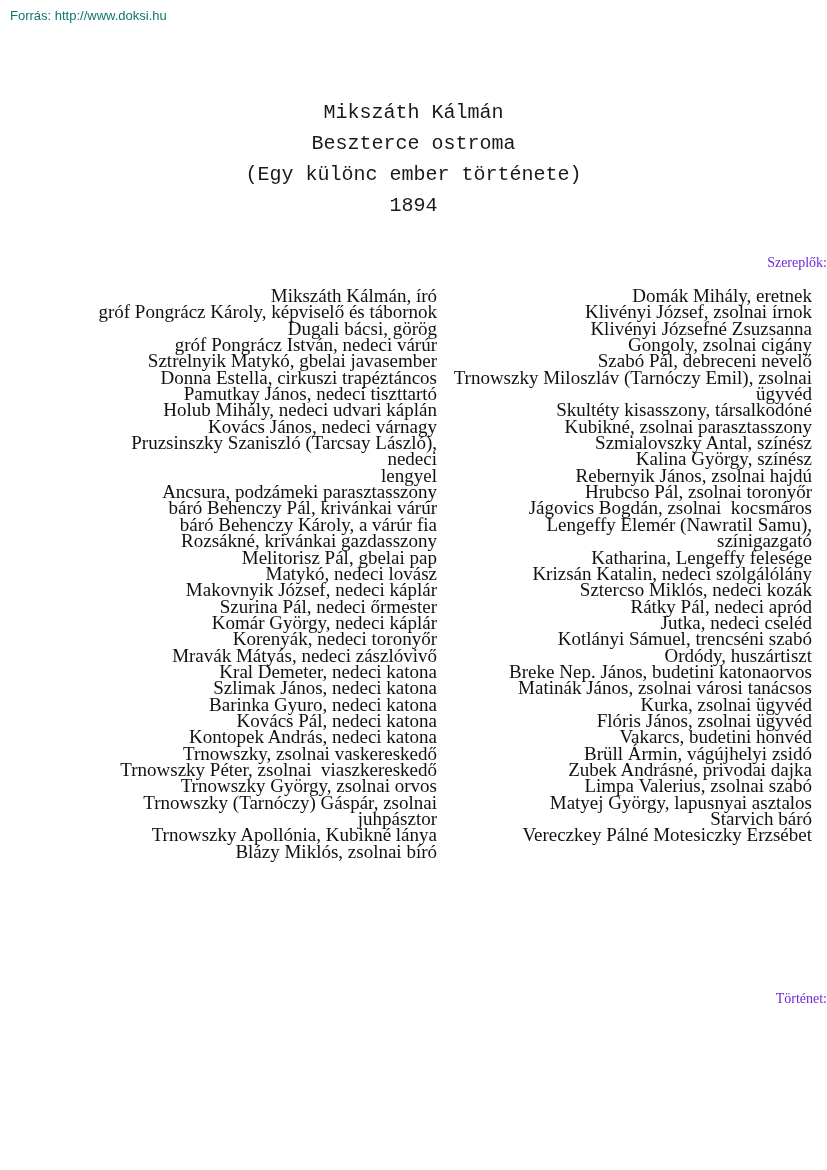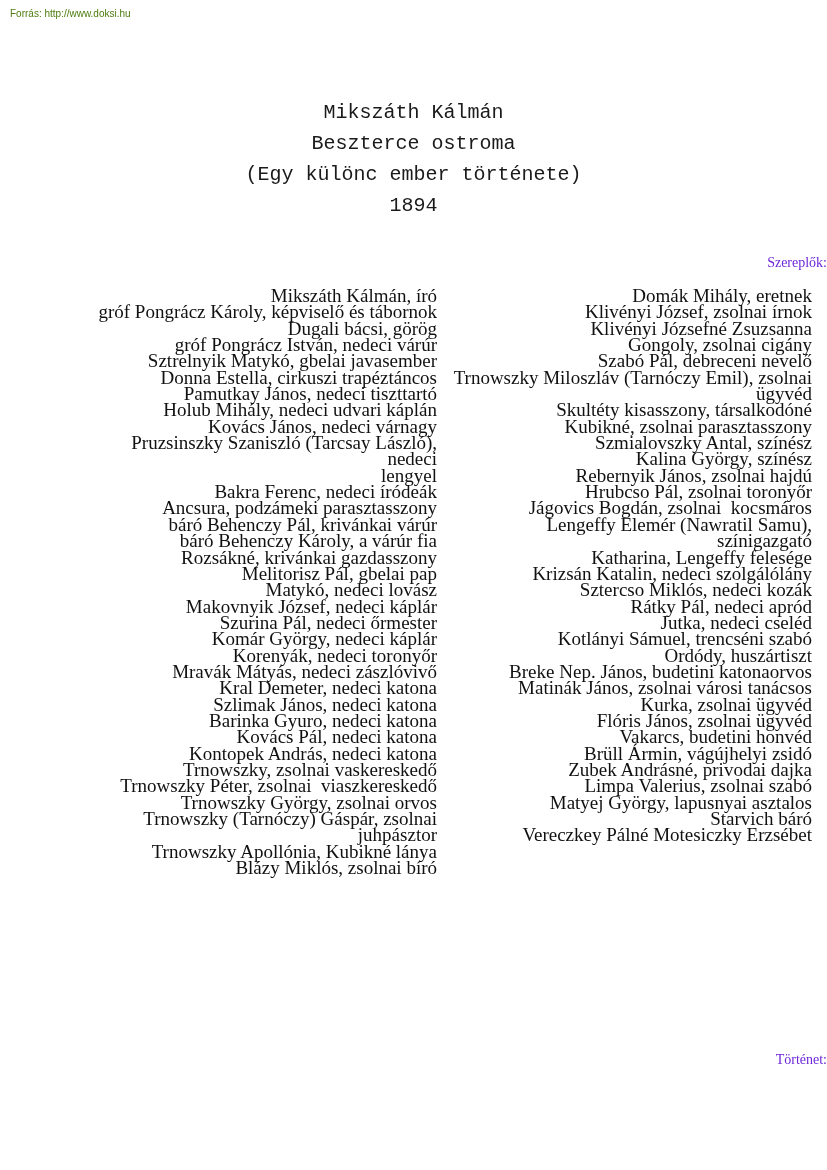--- a/index.html
+++ b/index.html
@@ -13,22 +13,22 @@
     height: 1170px;
     background: #ffffff;
     color: #000000;
     overflow: hidden;
   }
   .source-line {
     position: absolute;
     left: 10px;
     top: 8px;
     font-family: "Liberation Sans", sans-serif;
-    font-size: 10px;
-    color: #4d7c0f;
+    font-size: 13px;
+    color: #0f766e;
   }
   .title-block {
     position: absolute;
     top: 97px;
     left: 0;
     right: 0;
     text-align: center;
     font-family: "Liberation Mono", "DejaVu Sans Mono", monospace;
     font-size: 20px;
     line-height: 31px;
@@ -37,21 +37,21 @@
   .characters-heading, .story-heading {
     position: absolute;
     left: 0;
     right: 0;
     text-align: right;
     font-family: "Liberation Serif", serif;
     font-size: 14px;
     color: #6d28d9;
   }
   .characters-heading { top: 255px; }
-  .story-heading { top: 1052px; padding-left: 21px; }
+  .story-heading { top: 991px; padding-left: 21px; }
   .char-column {
     position: absolute;
     top: 288px;
     font-family: "Liberation Serif", serif;
     font-size: 19px;
     line-height: 16.35px;
     color: #111111;
     text-align: right;
   }
   .char-column.left  { left: 97px;  width: 340px; }
@@ -80,21 +80,20 @@
       <div class="char-line">gróf Pongrácz Károly, képviselő és tábornok</div>
       <div class="char-line">Dugali bácsi, görög</div>
       <div class="char-line">gróf Pongrácz István, nedeci várúr</div>
       <div class="char-line">Sztrelnyik Matykó, gbelai javasember</div>
       <div class="char-line">Donna Estella, cirkuszi trapéztáncos</div>
       <div class="char-line">Pamutkay János, nedeci tiszttartó</div>
       <div class="char-line">Holub Mihály, nedeci udvari káplán</div>
       <div class="char-line">Kovács János, nedeci várnagy</div>
       <div class="char-line">Pruzsinszky Szaniszló (Tarcsay László), nedeci</div>
       <div class="char-line indent">lengyel</div>
-      <div class="char-line">Bakra Ferenc, nedeci íródeák</div>
       <div class="char-line">Ancsura, podzámeki parasztasszony</div>
       <div class="char-line">báró Behenczy Pál, krivánkai várúr</div>
       <div class="char-line">báró Behenczy Károly, a várúr fia</div>
       <div class="char-line">Rozsákné, krivánkai gazdasszony</div>
       <div class="char-line">Melitorisz Pál, gbelai pap</div>
       <div class="char-line">Matykó, nedeci lovász</div>
       <div class="char-line">Makovnyik József, nedeci káplár</div>
       <div class="char-line">Szurina Pál, nedeci őrmester</div>
       <div class="char-line">Komár György, nedeci káplár</div>
       <div class="char-line">Korenyák, nedeci toronyőr</div>

